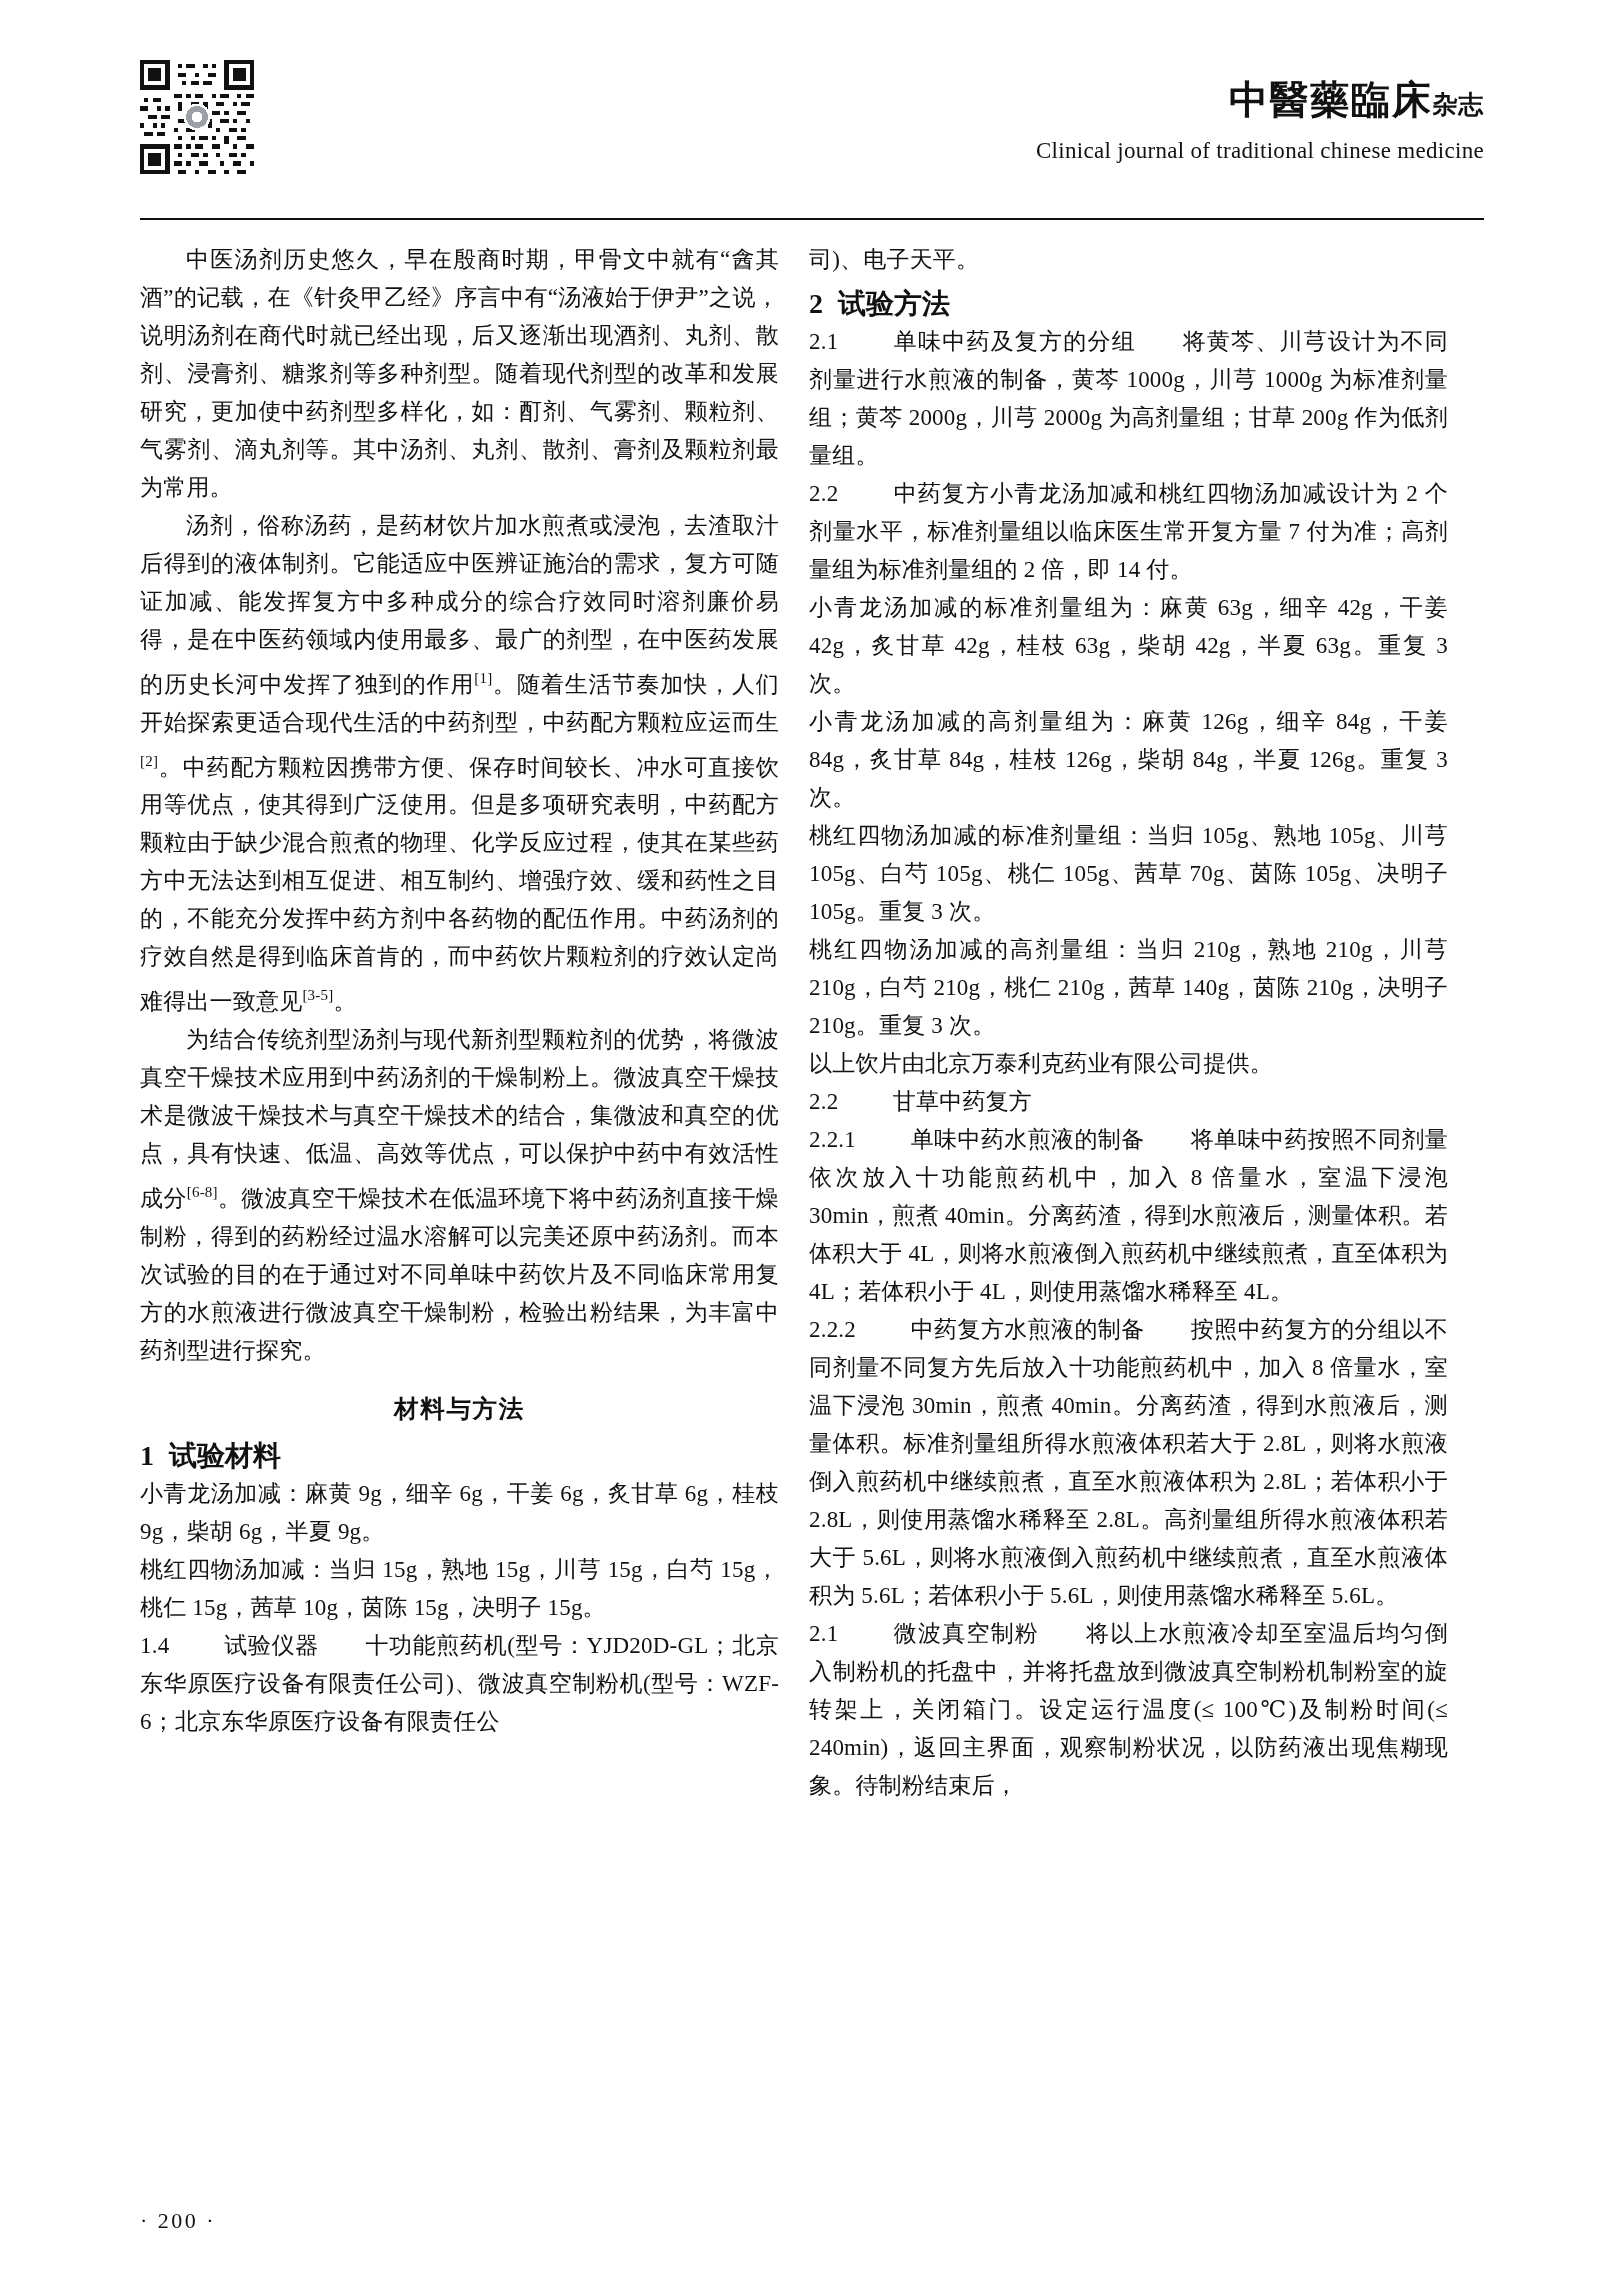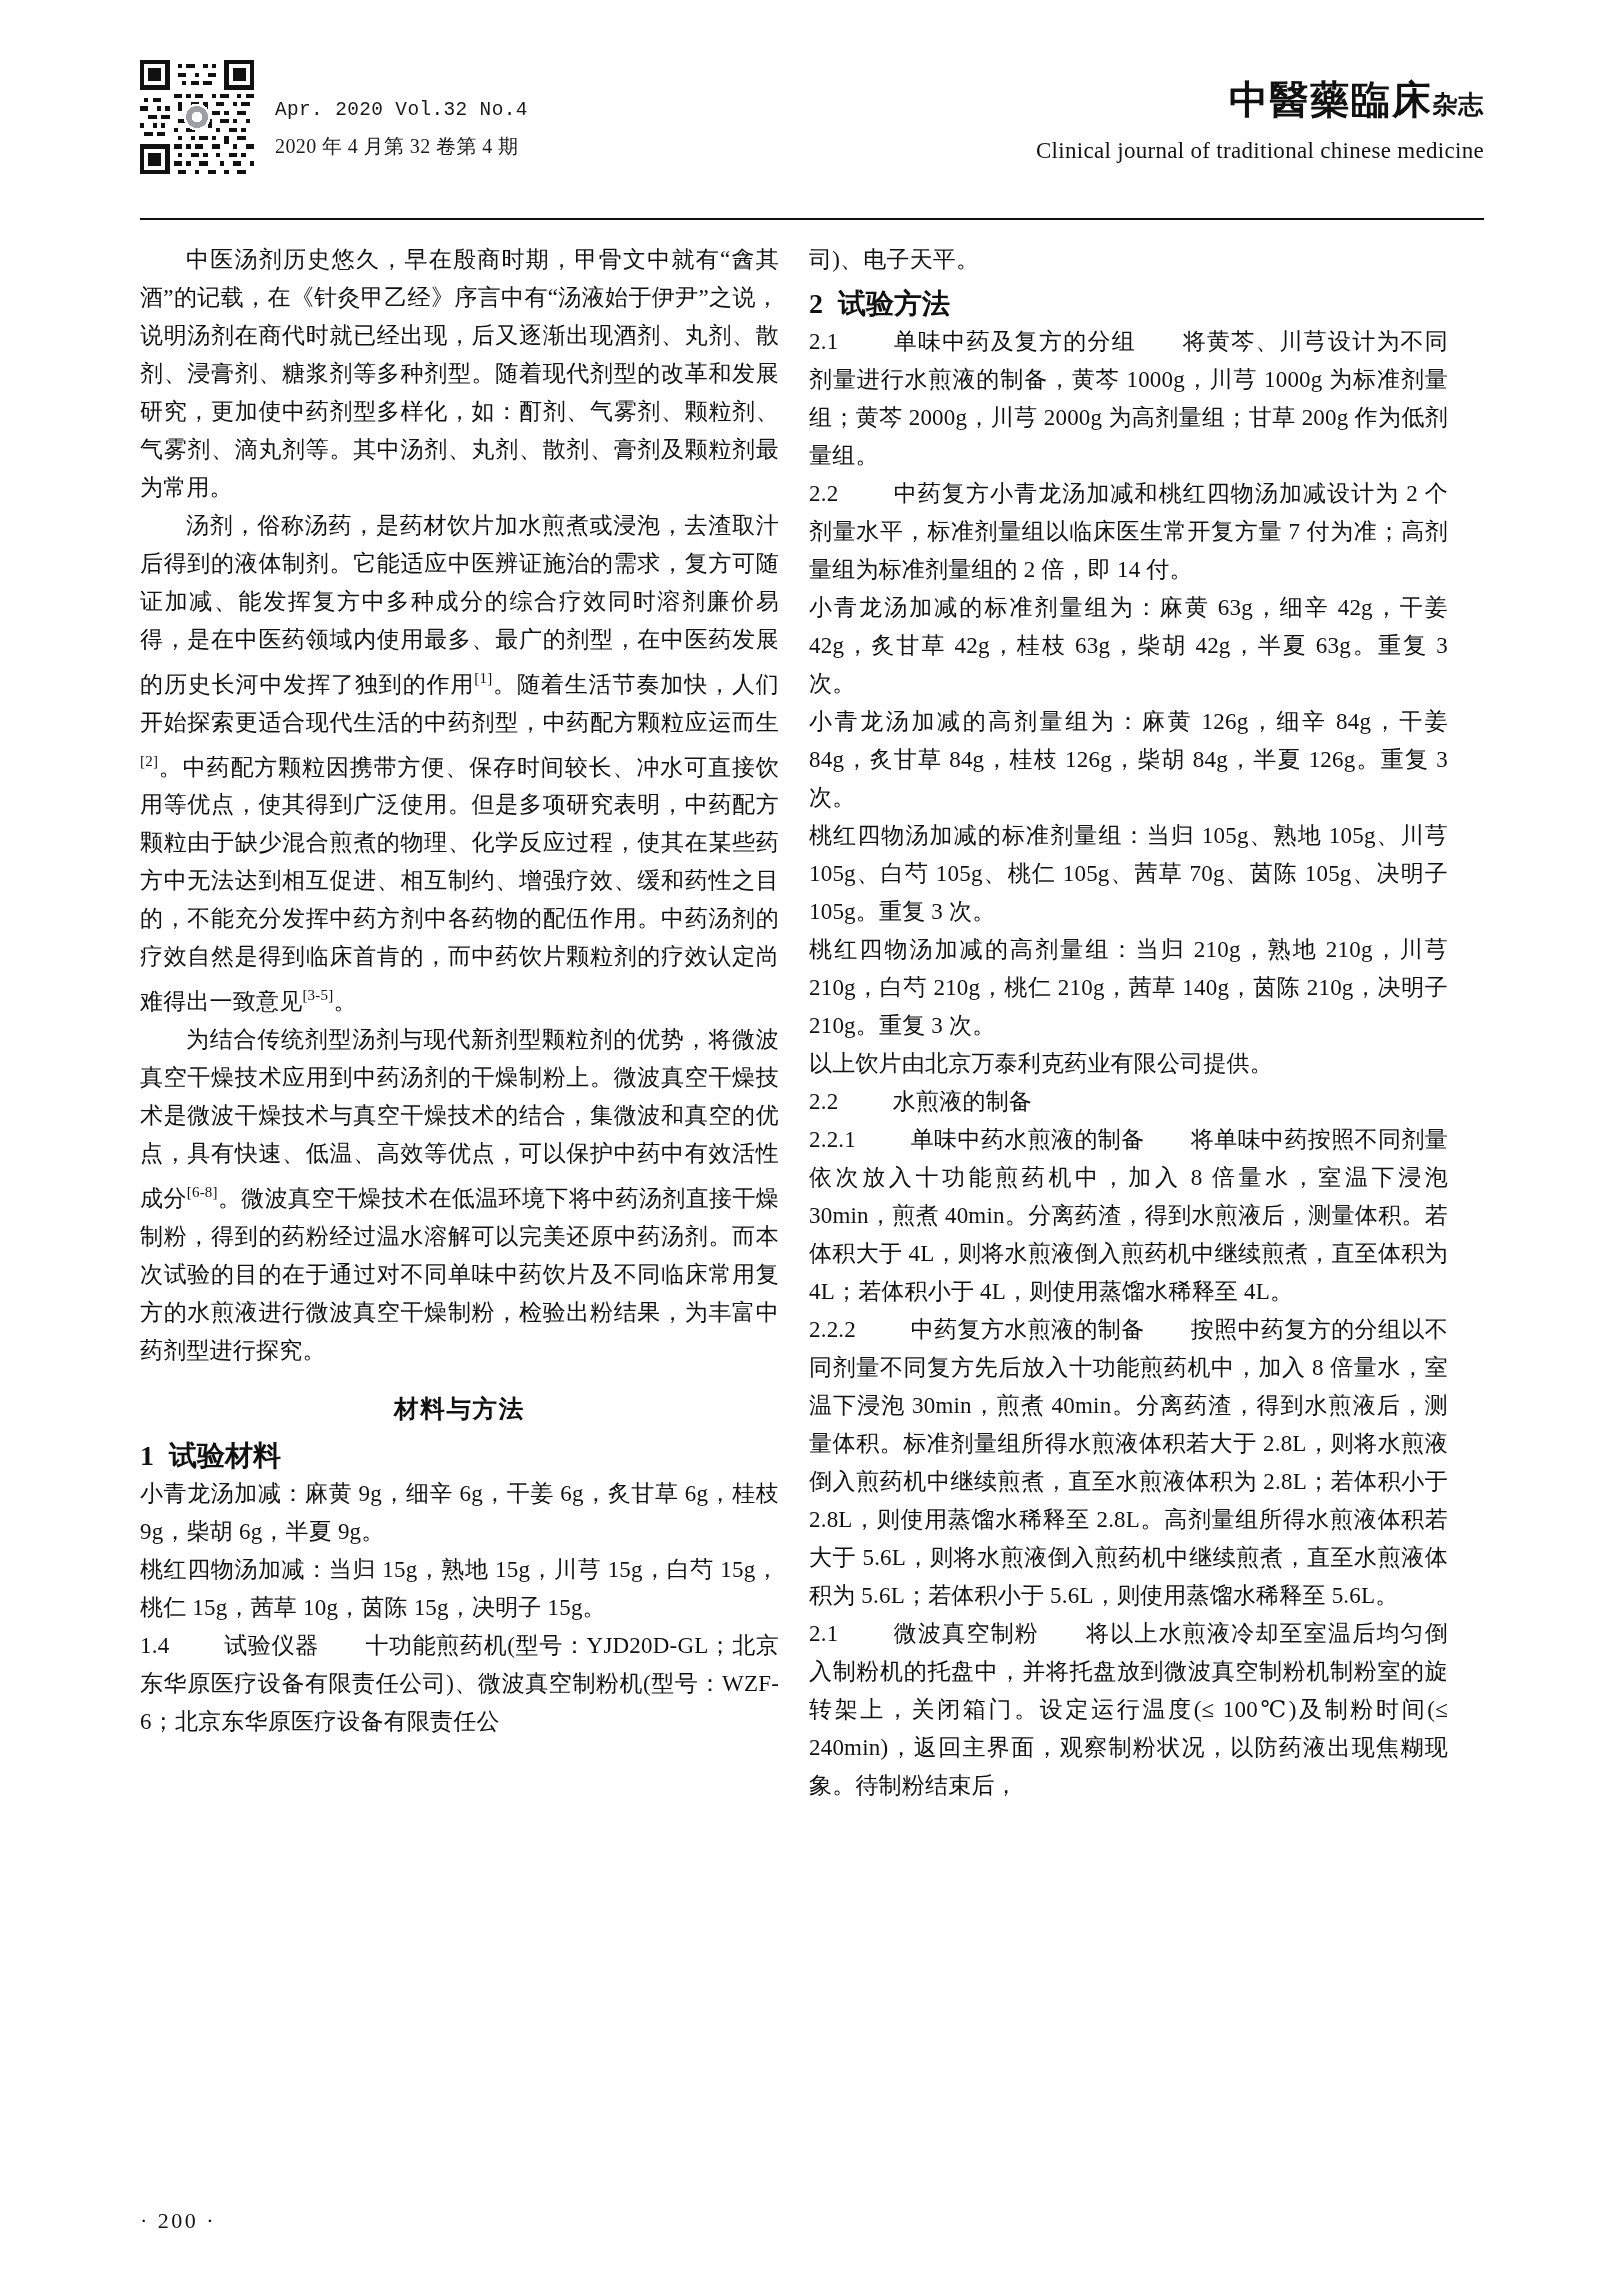--- a/index.html
+++ b/index.html
@@ -250,24 +250,20 @@
             <rect x="13" y="26" width="1" height="1"></rect>
           <rect x="16" y="26" width="2" height="1"></rect>
             <rect x="20" y="26" width="1" height="1"></rect>
           <rect x="23" y="26" width="2" height="1"></rect>
         </g>
         <circle cx="13.5" cy="13.5" r="3.2" fill="#ffffff"></circle>
         <circle cx="13.5" cy="13.5" r="2.6" fill="#9aa0a6"></circle>
         <circle cx="13.5" cy="13.5" r="1.3" fill="#ffffff"></circle>
       </svg>
     </div>
-    <div class="header-left-text">
-      <div>Apr. 2020 Vol.32 No.4</div>
-      <div class="cn">2020 年 4 月第 32 卷第 4 期</div>
-    </div>
     <div class="header-right">
       <div class="journal-cn">
         <span>中醫藥臨床</span><span class="small">杂志</span>
       </div>
       <div class="journal-en">Clinical journal of traditional chinese medicine</div>
     </div>
   </div>
   <div class="header-rule"></div>
 
   <div class="columns">
@@ -302,21 +298,21 @@
       <p class="sp"><span class="no">2.1</span><span class="spacer-word"></span><span>单味中药及复方的分组</span><span class="spacer-word"></span><span>将黄芩、川芎设计为不同剂量进行水煎液的制备，黄芩 1000g，川芎 1000g 为标准剂量组；黄芩 2000g，川芎 2000g 为高剂量组；甘草 200g 作为低剂量组。</span></p>
 
       <p class="sp"><span class="no">2.2</span><span class="spacer-word"></span><span>中药复方小青龙汤加减和桃红四物汤加减设计为 2 个剂量水平，标准剂量组以临床医生常开复方量 7 付为准；高剂量组为标准剂量组的 2 倍，即 14 付。</span></p>
 
       <p class="sp">小青龙汤加减的标准剂量组为：麻黄 63g，细辛 42g，干姜 42g，炙甘草 42g，桂枝 63g，柴胡 42g，半夏 63g。重复 3 次。</p>
       <p class="sp">小青龙汤加减的高剂量组为：麻黄 126g，细辛 84g，干姜 84g，炙甘草 84g，桂枝 126g，柴胡 84g，半夏 126g。重复 3 次。</p>
       <p class="sp">桃红四物汤加减的标准剂量组：当归 105g、熟地 105g、川芎 105g、白芍 105g、桃仁 105g、茜草 70g、茵陈 105g、决明子 105g。重复 3 次。</p>
       <p class="sp">桃红四物汤加减的高剂量组：当归 210g，熟地 210g，川芎 210g，白芍 210g，桃仁 210g，茜草 140g，茵陈 210g，决明子 210g。重复 3 次。</p>
       <p class="sp">以上饮片由北京万泰利克药业有限公司提供。</p>
 
-      <p class="sp"><span class="no">2.2</span><span class="spacer-word"></span><span>水煎液的制备</span></p>
+      <p class="sp"><span class="no">2.2</span><span class="spacer-word"></span><span>甘草中药复方</span></p>
 
       <p class="sp"><span class="no">2.2.1</span><span class="spacer-word"></span><span>单味中药水煎液的制备</span><span class="spacer-word"></span><span>将单味中药按照不同剂量依次放入十功能煎药机中，加入 8 倍量水，室温下浸泡 30min，煎煮 40min。分离药渣，得到水煎液后，测量体积。若体积大于 4L，则将水煎液倒入煎药机中继续煎煮，直至体积为 4L；若体积小于 4L，则使用蒸馏水稀释至 4L。</span></p>
 
       <p class="sp"><span class="no">2.2.2</span><span class="spacer-word"></span><span>中药复方水煎液的制备</span><span class="spacer-word"></span><span>按照中药复方的分组以不同剂量不同复方先后放入十功能煎药机中，加入 8 倍量水，室温下浸泡 30min，煎煮 40min。分离药渣，得到水煎液后，测量体积。标准剂量组所得水煎液体积若大于 2.8L，则将水煎液倒入煎药机中继续煎煮，直至水煎液体积为 2.8L；若体积小于 2.8L，则使用蒸馏水稀释至 2.8L。高剂量组所得水煎液体积若大于 5.6L，则将水煎液倒入煎药机中继续煎煮，直至水煎液体积为 5.6L；若体积小于 5.6L，则使用蒸馏水稀释至 5.6L。</span></p>
 
       <p class="sp"><span class="no">2.1</span><span class="spacer-word"></span><span>微波真空制粉</span><span class="spacer-word"></span><span>将以上水煎液冷却至室温后均匀倒入制粉机的托盘中，并将托盘放到微波真空制粉机制粉室的旋转架上，关闭箱门。设定运行温度(≤ 100℃)及制粉时间(≤ 240min)，返回主界面，观察制粉状况，以防药液出现焦糊现象。待制粉结束后，</span></p>
 
     </div>
   </div>
 

